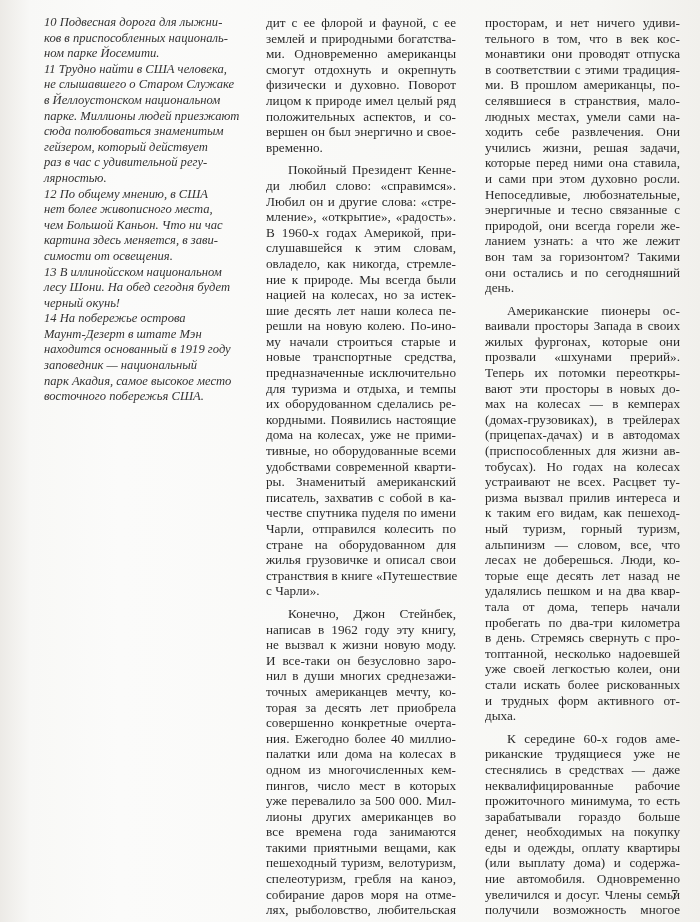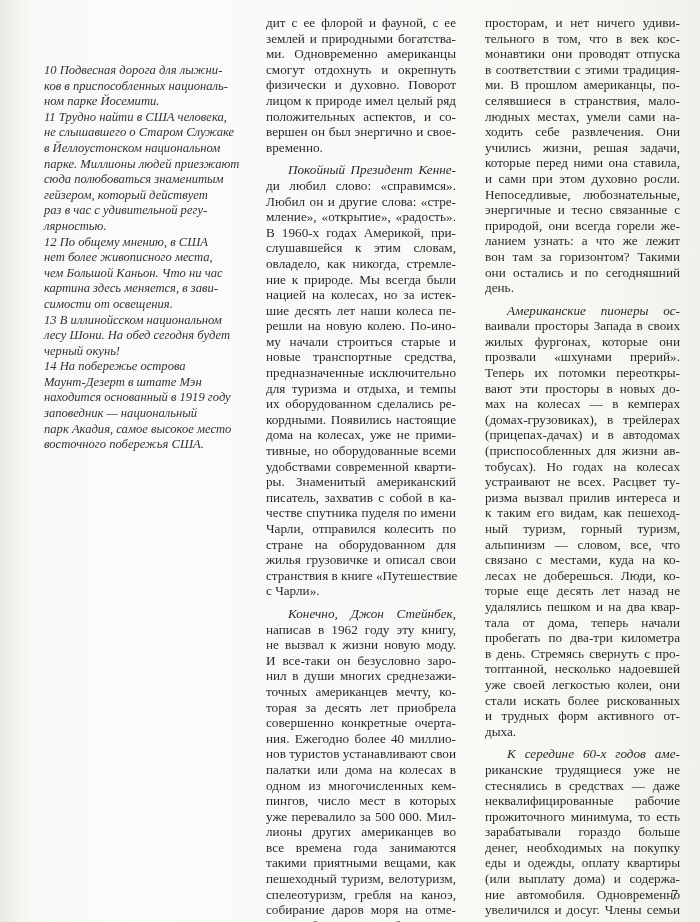--- a/index.html
+++ b/index.html
@@ -19,34 +19,33 @@
     top: 15px;
     font-size: 13.2px;
     line-height: 15.6px;
   }
   .col-left {
     left: 44px; width: 200px;
     font-style: italic;
     font-size: 12.6px;
     line-height: 15.6px;
     color: #333;
-    margin-top: 48px;
   }
   .col-mid { left: 266px; width: 190px; }
   .col-right { left: 485px; width: 195px; }
   .line {
     display: block;
     white-space: nowrap;
     text-align: justify;
     text-align-last: justify;
     height: 15.6px;
   }
   .line.last { text-align-last: left; }
   .col-left .line { text-align: left; text-align-last: left; }
-  .line.indent { padding-left: 22px; font-style: italic; }
+  .line.indent { padding-left: 22px; }
   .para-gap { height: 7px; }
   .page-number {
     position: absolute; right: 22px; top: 888px;
     font-size: 14px; color: #333;
   }
 </style>
 </head>
 <body>
 
 <div class="page">
@@ -134,21 +133,20 @@
       <div>
         <span class="line indent">Конечно, Джон Стейнбек,</span>
         <span class="line">написав в 1962 году эту книгу,</span>
         <span class="line">не вызвал к жизни новую моду.</span>
         <span class="line">И все-таки он безусловно заро-</span>
         <span class="line">нил в души многих среднезажи-</span>
         <span class="line">точных американцев мечту, ко-</span>
         <span class="line">торая за десять лет приобрела</span>
         <span class="line">совершенно конкретные очерта-</span>
         <span class="line">ния. Ежегодно более 40 миллио-</span>
-        <span class="line">нов туристов устанавливают свои</span>
         <span class="line">палатки или дома на колесах в</span>
         <span class="line">одном из многочисленных кем-</span>
         <span class="line">пингов, число мест в которых</span>
         <span class="line">уже перевалило за 500 000. Мил-</span>
         <span class="line">лионы других американцев во</span>
         <span class="line">все времена года занимаются</span>
         <span class="line">такими приятными вещами, как</span>
         <span class="line">пешеходный туризм, велотуризм,</span>
         <span class="line">спелеотуризм, гребля на каноэ,</span>
         <span class="line">собирание даров моря на отме-</span>
@@ -187,21 +185,20 @@
         <span class="line">мах на колесах — в кемперах</span>
         <span class="line">(домах-грузовиках), в трейлерах</span>
         <span class="line">(прицепах-дачах) и в автодомах</span>
         <span class="line">(приспособленных для жизни ав-</span>
         <span class="line">тобусах). Но годах на колесах</span>
         <span class="line">устраивают не всех. Расцвет ту-</span>
         <span class="line">ризма вызвал прилив интереса и</span>
         <span class="line">к таким его видам, как пешеход-</span>
         <span class="line">ный туризм, горный туризм,</span>
         <span class="line">альпинизм — словом, все, что</span>
-        <span class="line">связано с местами, куда на ко-</span>
         <span class="line">лесах не доберешься. Люди, ко-</span>
         <span class="line">торые еще десять лет назад не</span>
         <span class="line">удалялись пешком и на два квар-</span>
         <span class="line">тала от дома, теперь начали</span>
         <span class="line">пробегать по два-три километра</span>
         <span class="line">в день. Стремясь свернуть с про-</span>
         <span class="line">топтанной, несколько надоевшей</span>
         <span class="line">уже своей легкостью колеи, они</span>
         <span class="line">стали искать более рискованных</span>
         <span class="line">и трудных форм активного от-</span>

